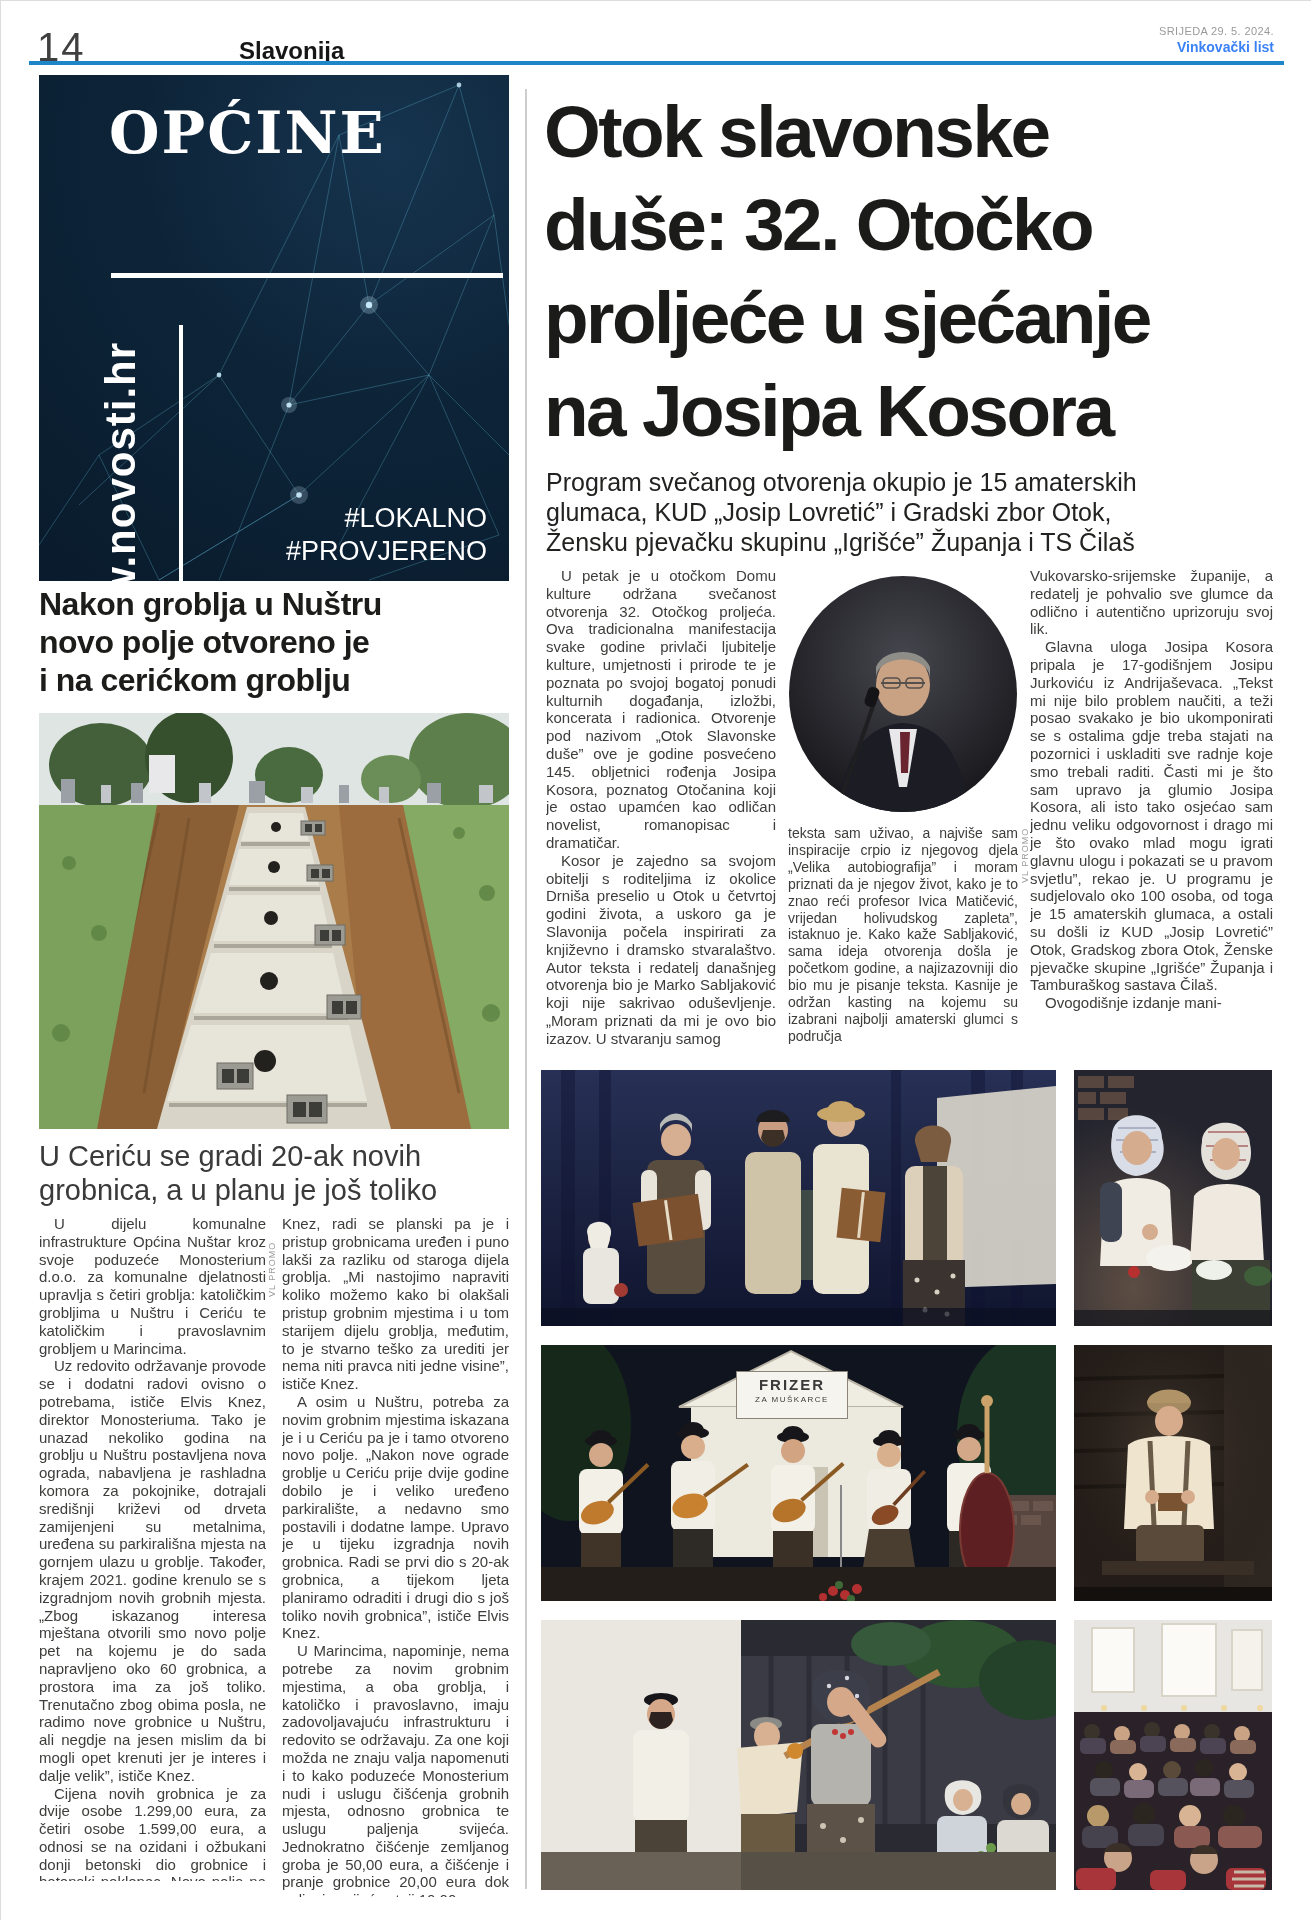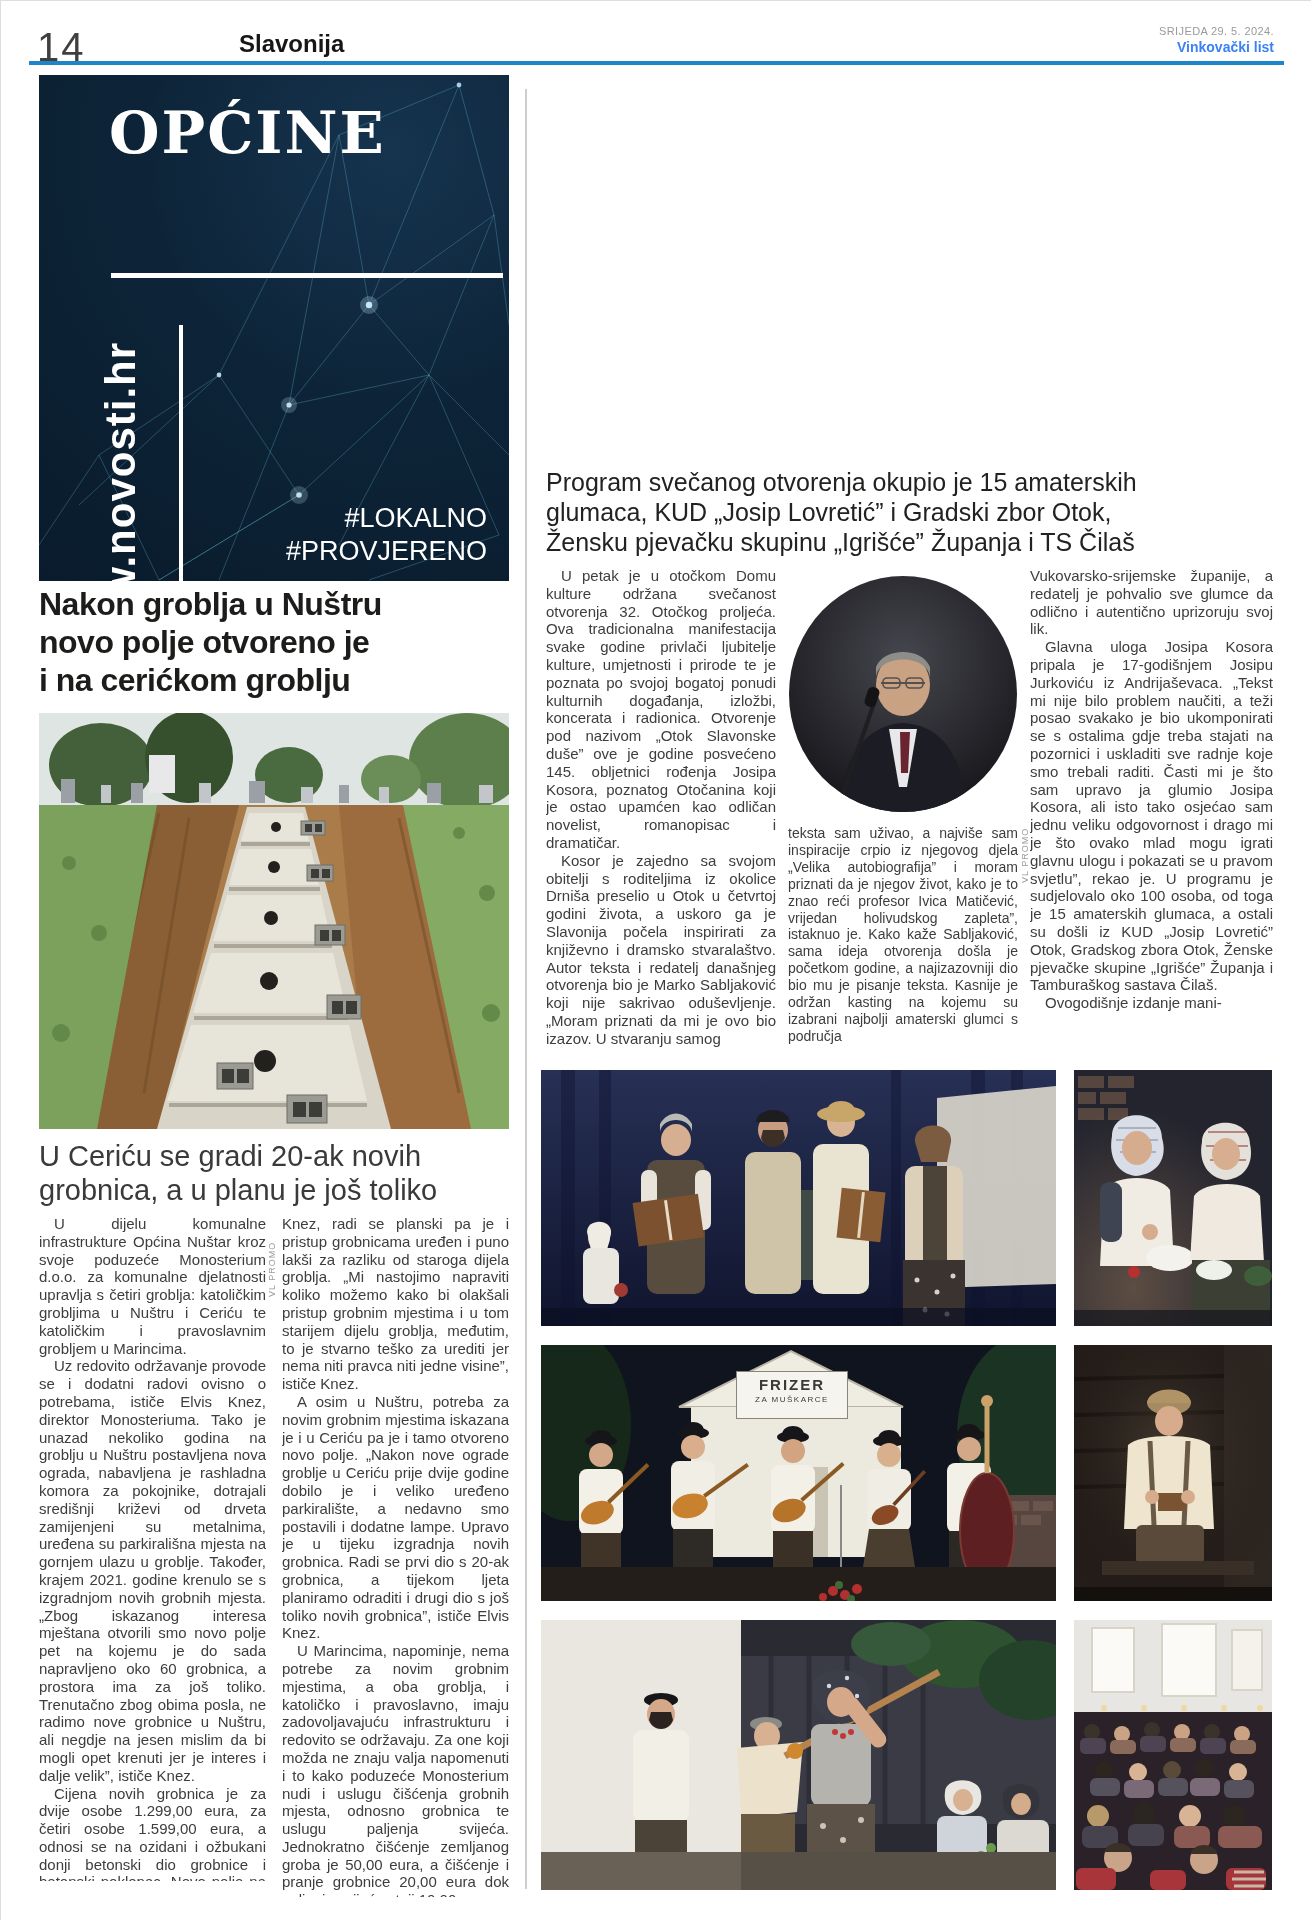--- a/index.html
+++ b/index.html
@@ -3,21 +3,21 @@
 <meta charset="utf-8">
 <style>
   html,body{margin:0;padding:0;background:#888;}
   .page{position:relative;width:1311px;height:1920px;background:#fff;margin:0 auto;
         font-family:"Liberation Sans",sans-serif;overflow:hidden;border:1px solid #ddd;}
   .abs{position:absolute;}
   .preline{white-space:pre-line;}
 
   
   .pagenum{left:36px;top:24px;font-size:40px;font-weight:400;color:#3f3f3f;letter-spacing:2px;}
-  .section{left:238px;top:29px;font-size:24px;font-weight:bold;color:#161616;}
+  .section{left:238px;top:36px;font-size:24px;font-weight:bold;color:#161616;}
   .dateline{right:38px;top:24px;text-align:right;}
   .dateline .d1{font-size:11px;color:#9a9a9a;letter-spacing:.4px;}
   .dateline .d2{font-size:14px;font-weight:bold;color:#3b82f6;margin-top:2px;}
   .bluerule{left:28px;top:60px;width:1255px;height:4px;}
   .divider{left:524px;top:88px;width:2px;height:1800px;background:#cdcdcd;}
 
   
   .promo{left:38px;top:74px;width:470px;height:506px;overflow:hidden;
          background:radial-gradient(circle at 75% 15%, #16344f 0%, #0d2438 45%, #091b2c 100%);}
   .promo-title{position:absolute;left:70px;top:24px;font-family:"DejaVu Serif",serif;
@@ -216,20 +216,24 @@
       <p class="para">Uz redovito održavanje provode se i dodatni radovi ovisno o potrebama, ističe Elvis Knez, direktor Monosteriuma. Tako je unazad nekoliko godina na groblju u Nuštru postavljena nova ograda, nabavljena je rashladna komora za pokojnike, dotrajali središnji križevi od drveta zamijenjeni su metalnima, uređena su parkirališna mjesta na gornjem ulazu u groblje. Također, krajem 2021. godine krenulo se s izgradnjom novih grobnih mjesta. „Zbog iskazanog interesa mještana otvorili smo novo polje pet na kojemu je do sada napravljeno oko 60 grobnica, a prostora ima za još toliko. Trenutačno zbog obima posla, ne radimo nove grobnice u Nuštru, ali negdje na jesen mislim da bi mogli opet krenuti jer je interes i dalje velik”, ističe Knez.</p>
       <p class="para">Cijena novih grobnica je za dvije osobe 1.299,00 eura, za četiri osobe 1.599,00 eura, a odnosi se na ozidani i ožbukani donji betonski dio grobnice i betonski poklopac. Novo polje na groblju u Nuštru, napominje</p>
     </div>
   <div class="abs bodycol lcol2 cont">
       <p class="para">Knez, radi se planski pa je i pristup grobnicama uređen i puno lakši za razliku od staroga dijela groblja. „Mi nastojimo napraviti koliko možemo kako bi olakšali pristup grobnim mjestima i u tom starijem dijelu groblja, međutim, to je stvarno teško za urediti jer nema niti pravca niti jedne visine”, ističe Knez.</p>
       <p class="para">A osim u Nuštru, potreba za novim grobnim mjestima iskazana je i u Ceriću pa je i tamo otvoreno novo polje. „Nakon nove ograde groblje u Ceriću prije dvije godine dobilo je i veliko uređeno parkiralište, a nedavno smo postavili i dodatne lampe. Upravo je u tijeku izgradnja novih grobnica. Radi se prvi dio s 20-ak grobnica, a tijekom ljeta planiramo odraditi i drugi dio s još toliko novih grobnica”, ističe Elvis Knez.</p>
       <p class="para">U Marincima, napominje, nema potrebe za novim grobnim mjestima, a oba groblja, i katoličko i pravoslavno, imaju zadovoljavajuću infrastrukturu i redovito se održavaju. Za one koji možda ne znaju valja napomenuti i to kako poduzeće Monosterium nudi i uslugu čišćenja grobnih mjesta, odnosno grobnica te uslugu paljenja svijeća. Jednokratno čišćenje zemljanog groba je 50,00 eura, a čišćenje i pranje grobnice 20,00 eura dok paljenje svijeće stoji 10,00 eura.</p>
     </div>
   <div class="abs vcredit vc-left">VL PROMO</div>
 
+  <div class="abs r-headline preline">Otok slavonske
+duše: 32. Otočko
+proljeće u sjećanje
+na Josipa Kosora</div>
   <div class="abs r-lede preline">Program svečanog otvorenja okupio je 15 amaterskih
 glumaca, KUD „Josip Lovretić” i Gradski zbor Otok,
 Žensku pjevačku skupinu „Igrišće” Županja i TS Čilaš</div>
 
   <div class="abs bodycol rcol1">
       <p class="para">U petak je u otočkom Domu kulture održana svečanost otvorenja 32. Otočkog proljeća. Ova tradicionalna manifestacija svake godine privlači ljubitelje kulture, umjetnosti i prirode te je poznata po svojoj bogatoj ponudi kulturnih događanja, izložbi, koncerata i radionica. Otvorenje pod nazivom „Otok Slavonske duše” ove je godine posvećeno 145. obljetnici rođenja Josipa Kosora, poznatog Otočanina koji je ostao upamćen kao odličan novelist, romanopisac i dramatičar.</p>
       <p class="para">Kosor je zajedno sa svojom obitelji s roditeljima iz okolice Drniša preselio u Otok u četvrtoj godini života, a uskoro ga je Slavonija počela inspirirati za književno i dramsko stvaralaštvo. Autor teksta i redatelj današnjeg otvorenja bio je Marko Sabljaković koji nije sakrivao oduševljenje. „Moram priznati da mi je ovo bio izazov. U stvaranju samog</p>
     </div>
 
   <div class="abs speaker">

